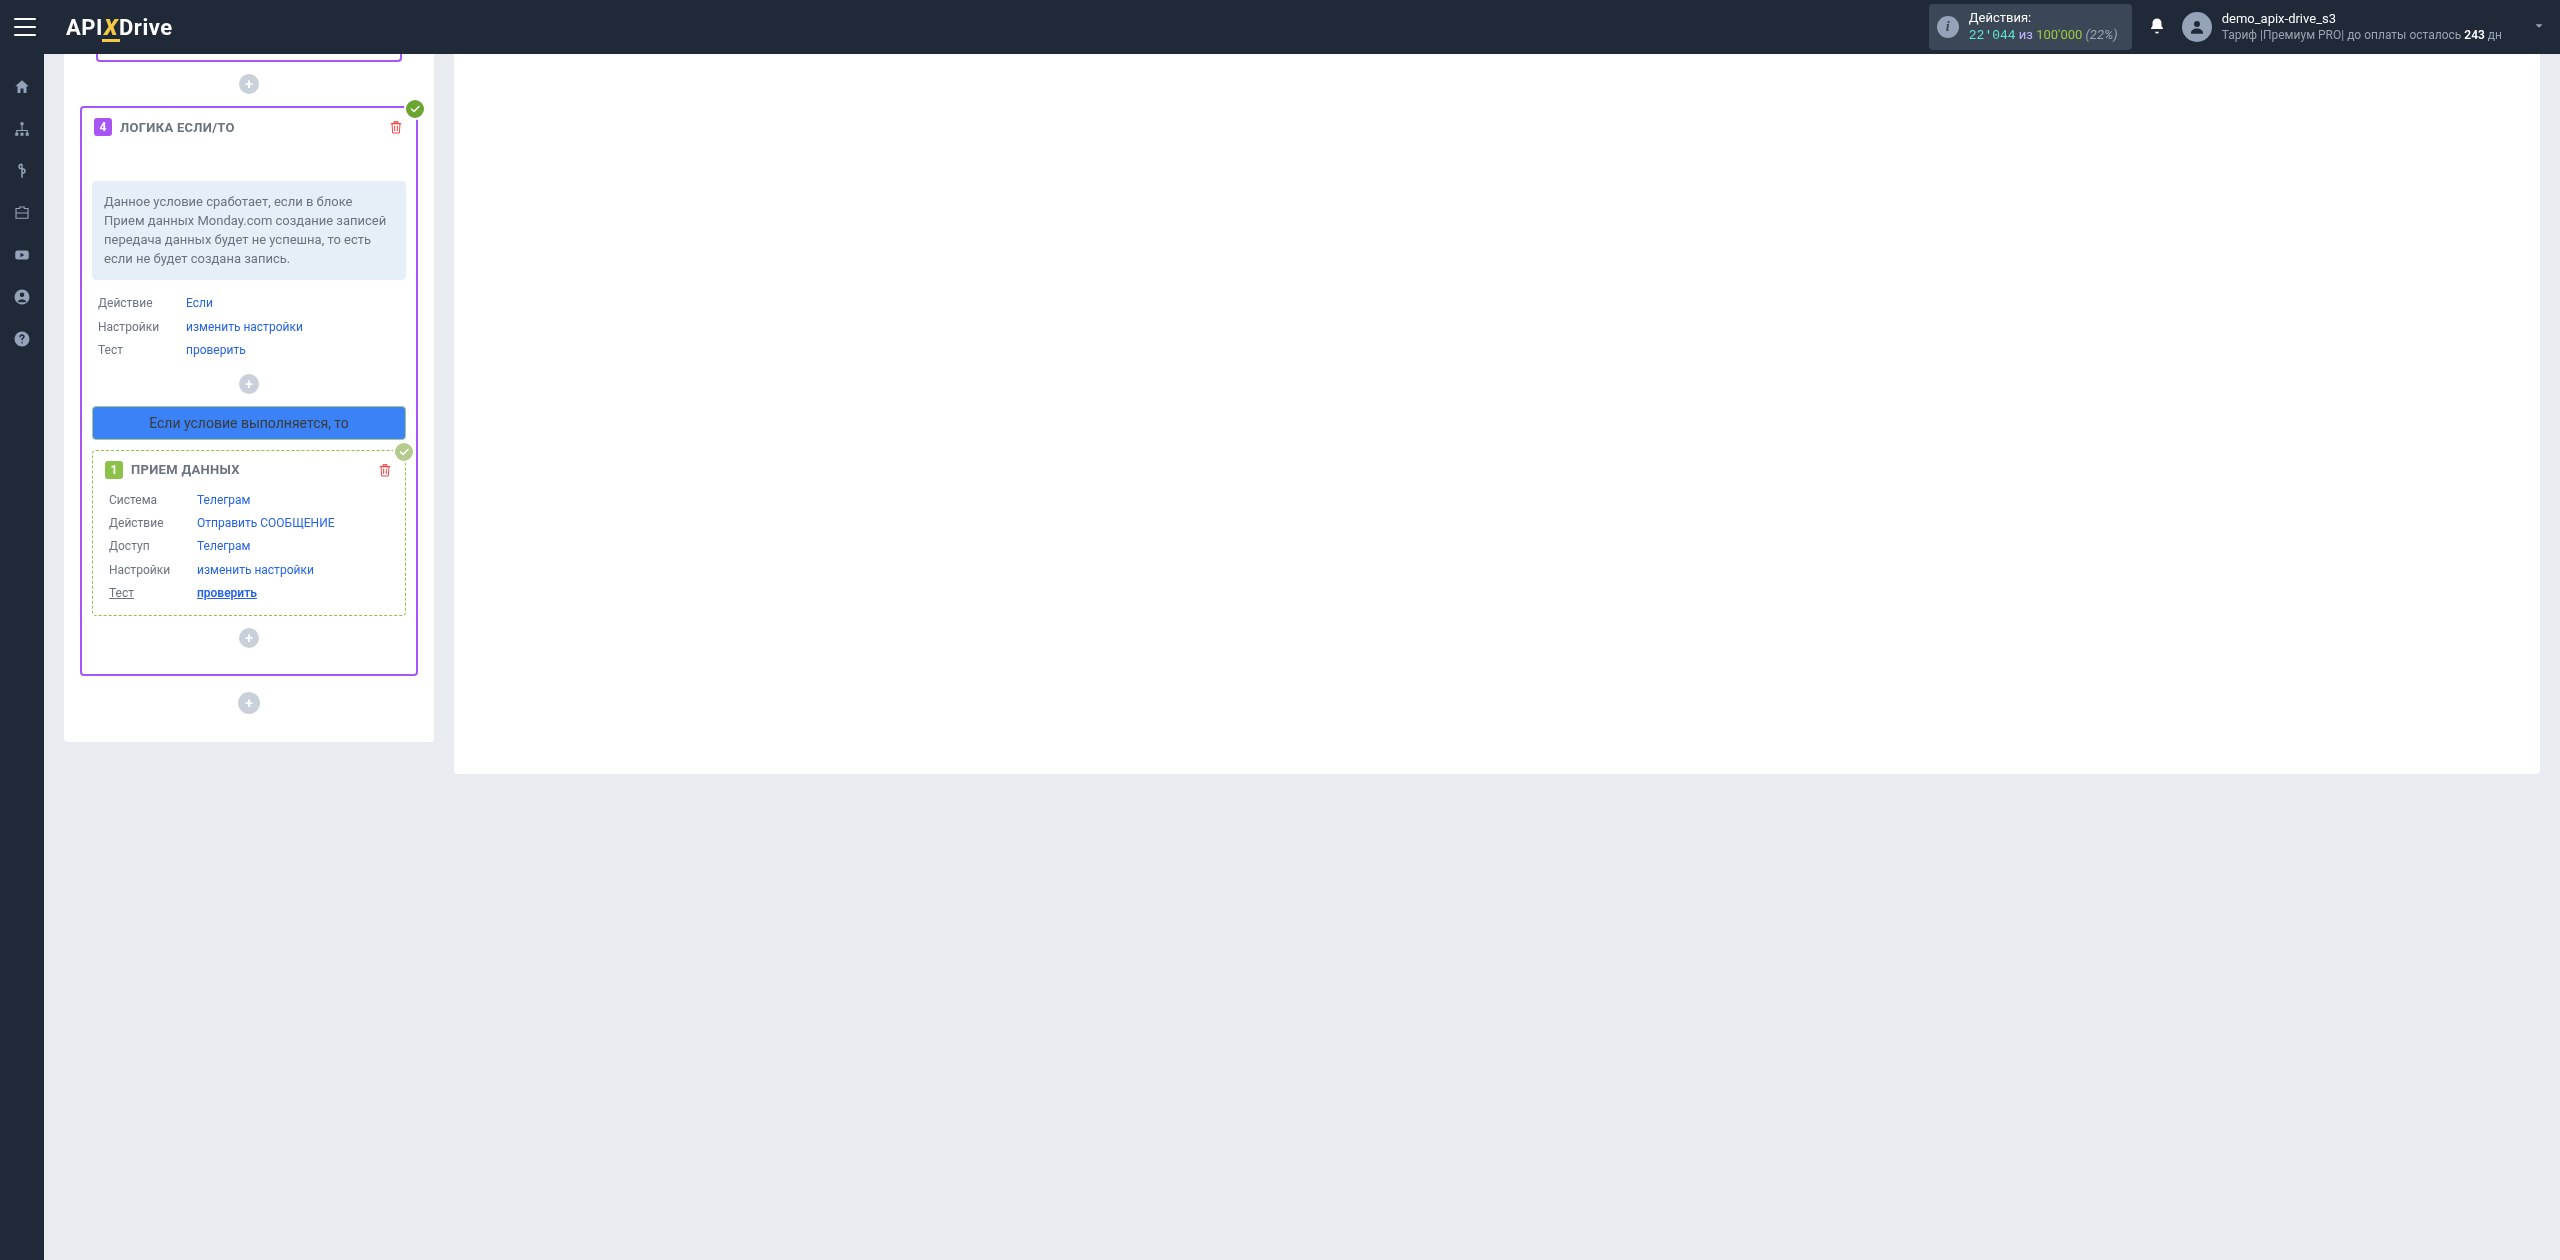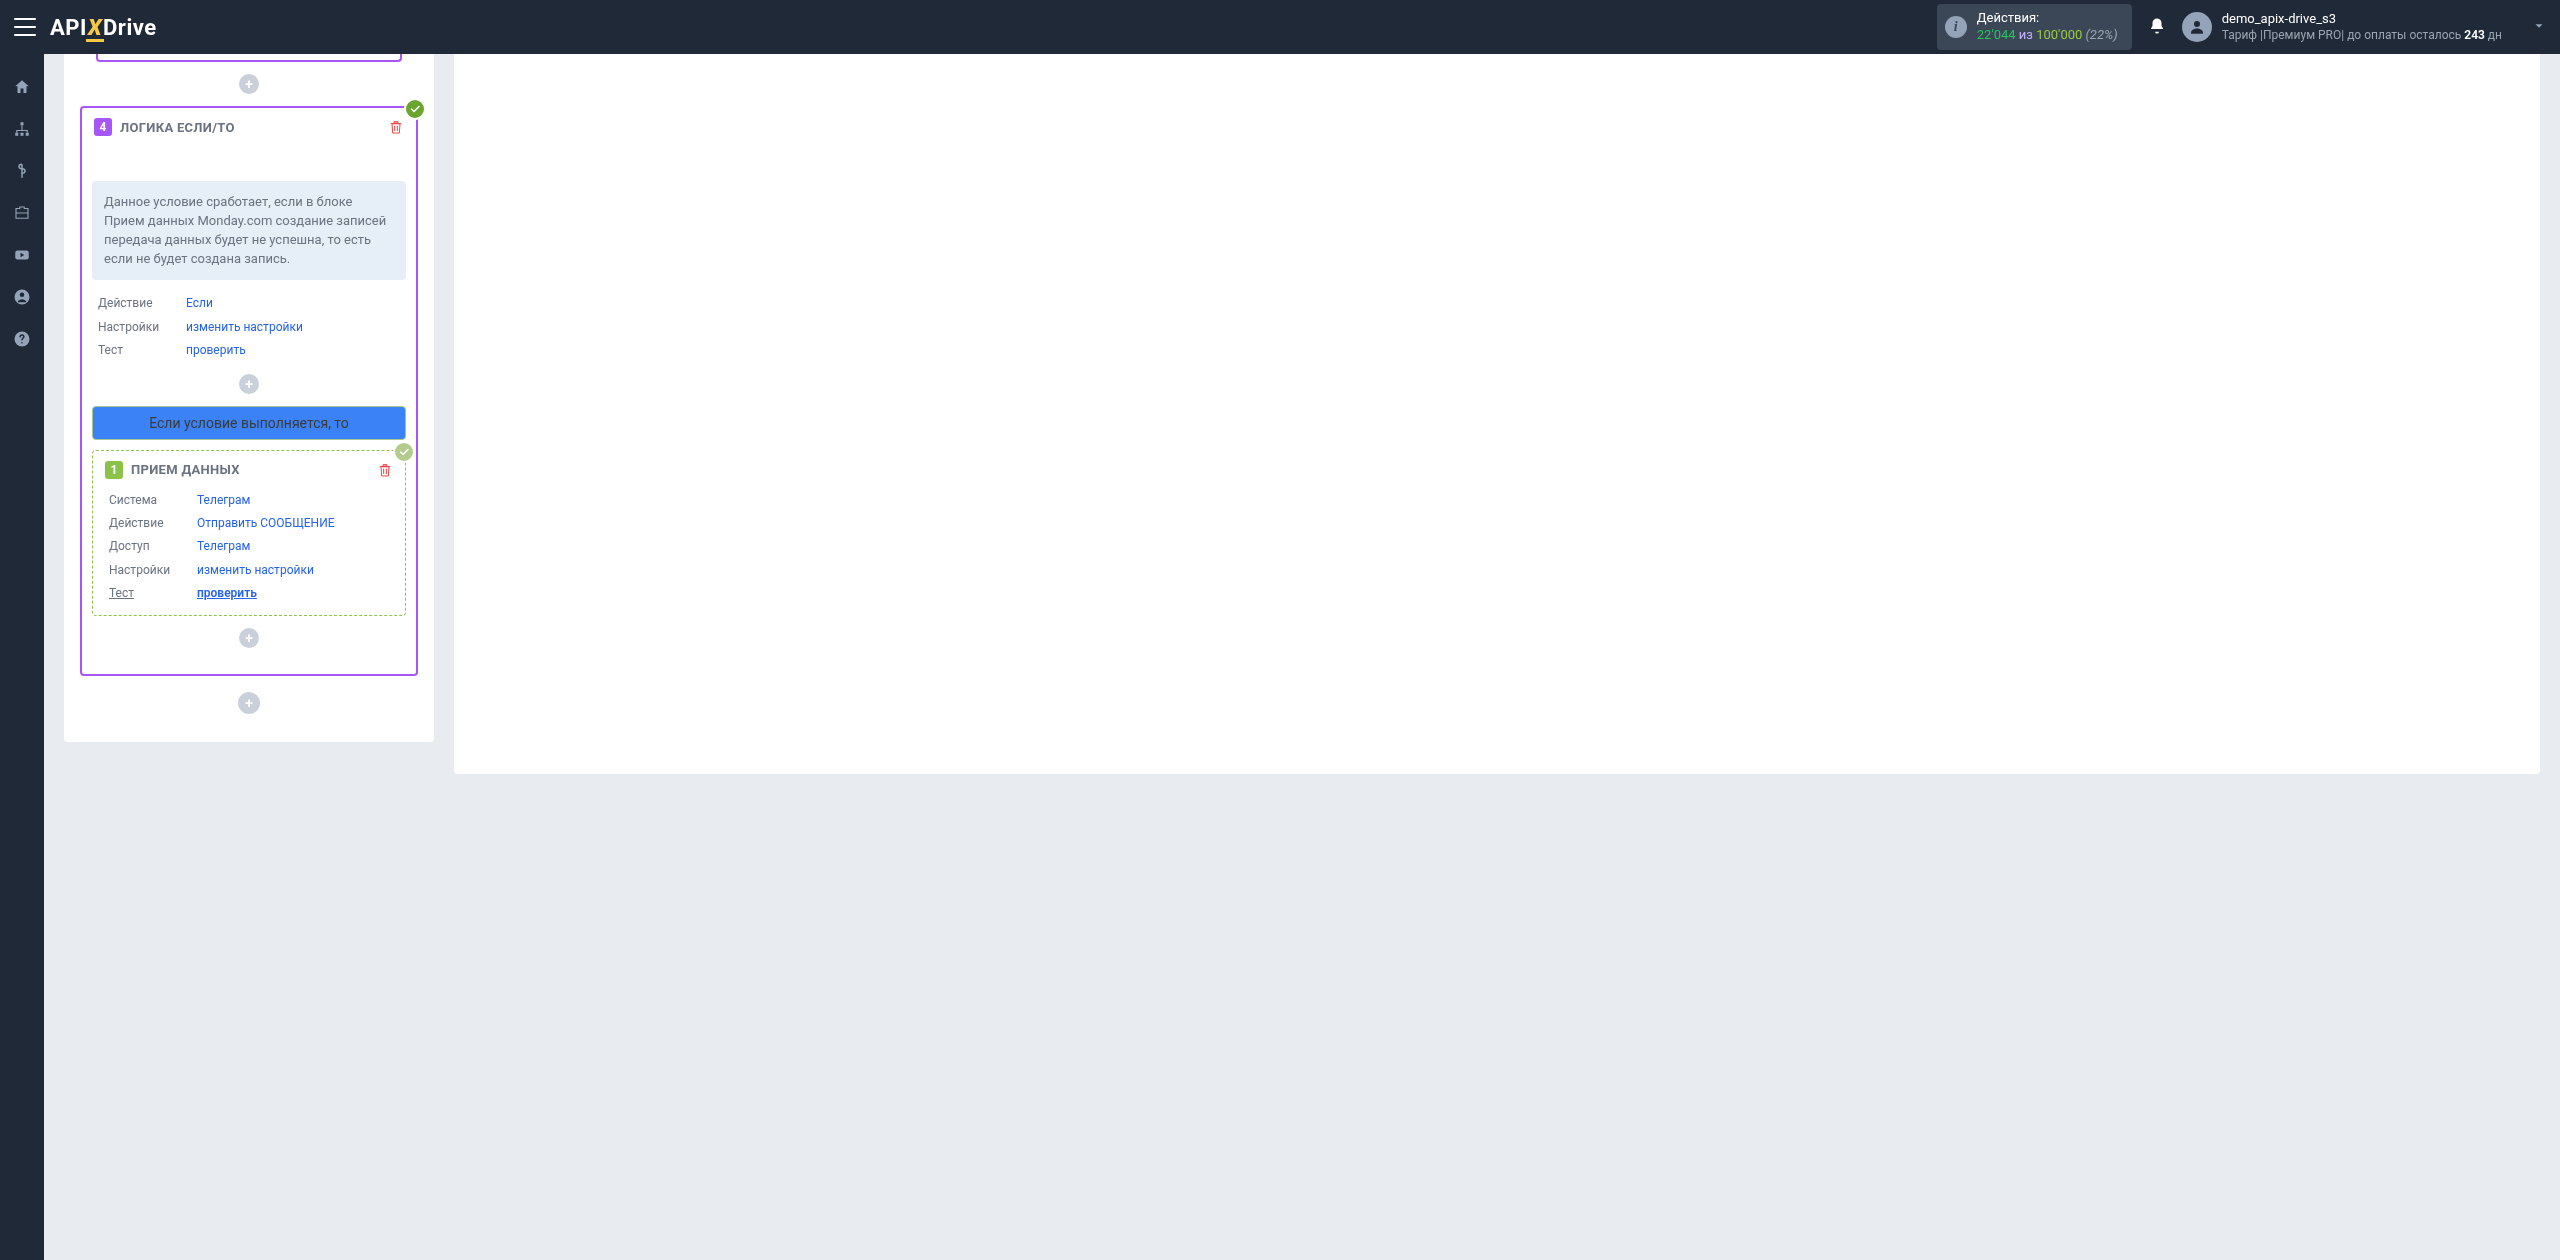--- a/index.html
+++ b/index.html
@@ -3,30 +3,30 @@
 <meta charset="utf-8">
 <style>
 * { margin: 0; padding: 0; box-sizing: border-box; }
 body { font-family: -apple-system, BlinkMacSystemFont, "Segoe UI", Roboto, Arial, sans-serif; background: #e8ebef; font-size: 14px; color: #333; }
 
 
 .header { background: #1f2937; height: 54px; display: flex; align-items: center; padding: 0 14px; color: #fff; position: relative; }
 .menu-toggle { cursor: pointer; width: 22px; height: 18px; display: flex; flex-direction: column; justify-content: space-between; margin-right: 14px; }
 .menu-toggle span { display: block; height: 2px; background: #fff; border-radius: 1px; }
 .logo { display: flex; align-items: center; font-size: 22px; font-weight: 700; letter-spacing: 0.5px; }
-.logo .api { color: #fff; }
+.logo .api { color: #fff; margin-left: 16px; }
 .logo .x { color: #f6c945; font-weight: 900; margin: 0 1px; font-style: italic; position: relative; }
 .logo .x::after { content: ""; position: absolute; left: -2px; right: -2px; bottom: -2px; height: 3px; background: #f6c945; }
 .logo .drive { color: #fff; }
 
 .header-right { margin-left: auto; display: flex; align-items: center; gap: 16px; }
 .actions-badge { background: #3b4756; border-radius: 4px; padding: 6px 14px 6px 8px; display: flex; align-items: center; gap: 10px; }
 .info-circle { width: 22px; height: 22px; border-radius: 50%; background: #94a3b8; display: flex; align-items: center; justify-content: center; color: #3b4756; font-weight: bold; font-size: 14px; font-style: italic; font-family: serif; }
 .actions-text { font-size: 13px; line-height: 1.3; }
-.actions-text .line2 .used { color: #22c55e; }
+.actions-text .line2 .used { color: #5eead4; font-family: Liberation Mono, monospace; }
 .actions-text .line2 .of { color: #c4b5fd; }
 .actions-text .line2 .total { color: #9ccc3c; }
 .actions-text .line2 .pct { color: #9aa5b1; font-style: italic; }
 
 .bell-icon, .user-avatar, .chevron-icon { cursor: pointer; }
 .bell-icon svg { width: 18px; height: 20px; fill: #fff; }
 .user-block { display: flex; align-items: center; gap: 10px; cursor: pointer; }
 .user-avatar { width: 30px; height: 30px; border-radius: 50%; background: #94a3b8; display: flex; align-items: center; justify-content: center; }
 .user-avatar svg { width: 18px; height: 18px; fill: #1f2937; }
 .user-text { font-size: 13px; line-height: 1.3; }

